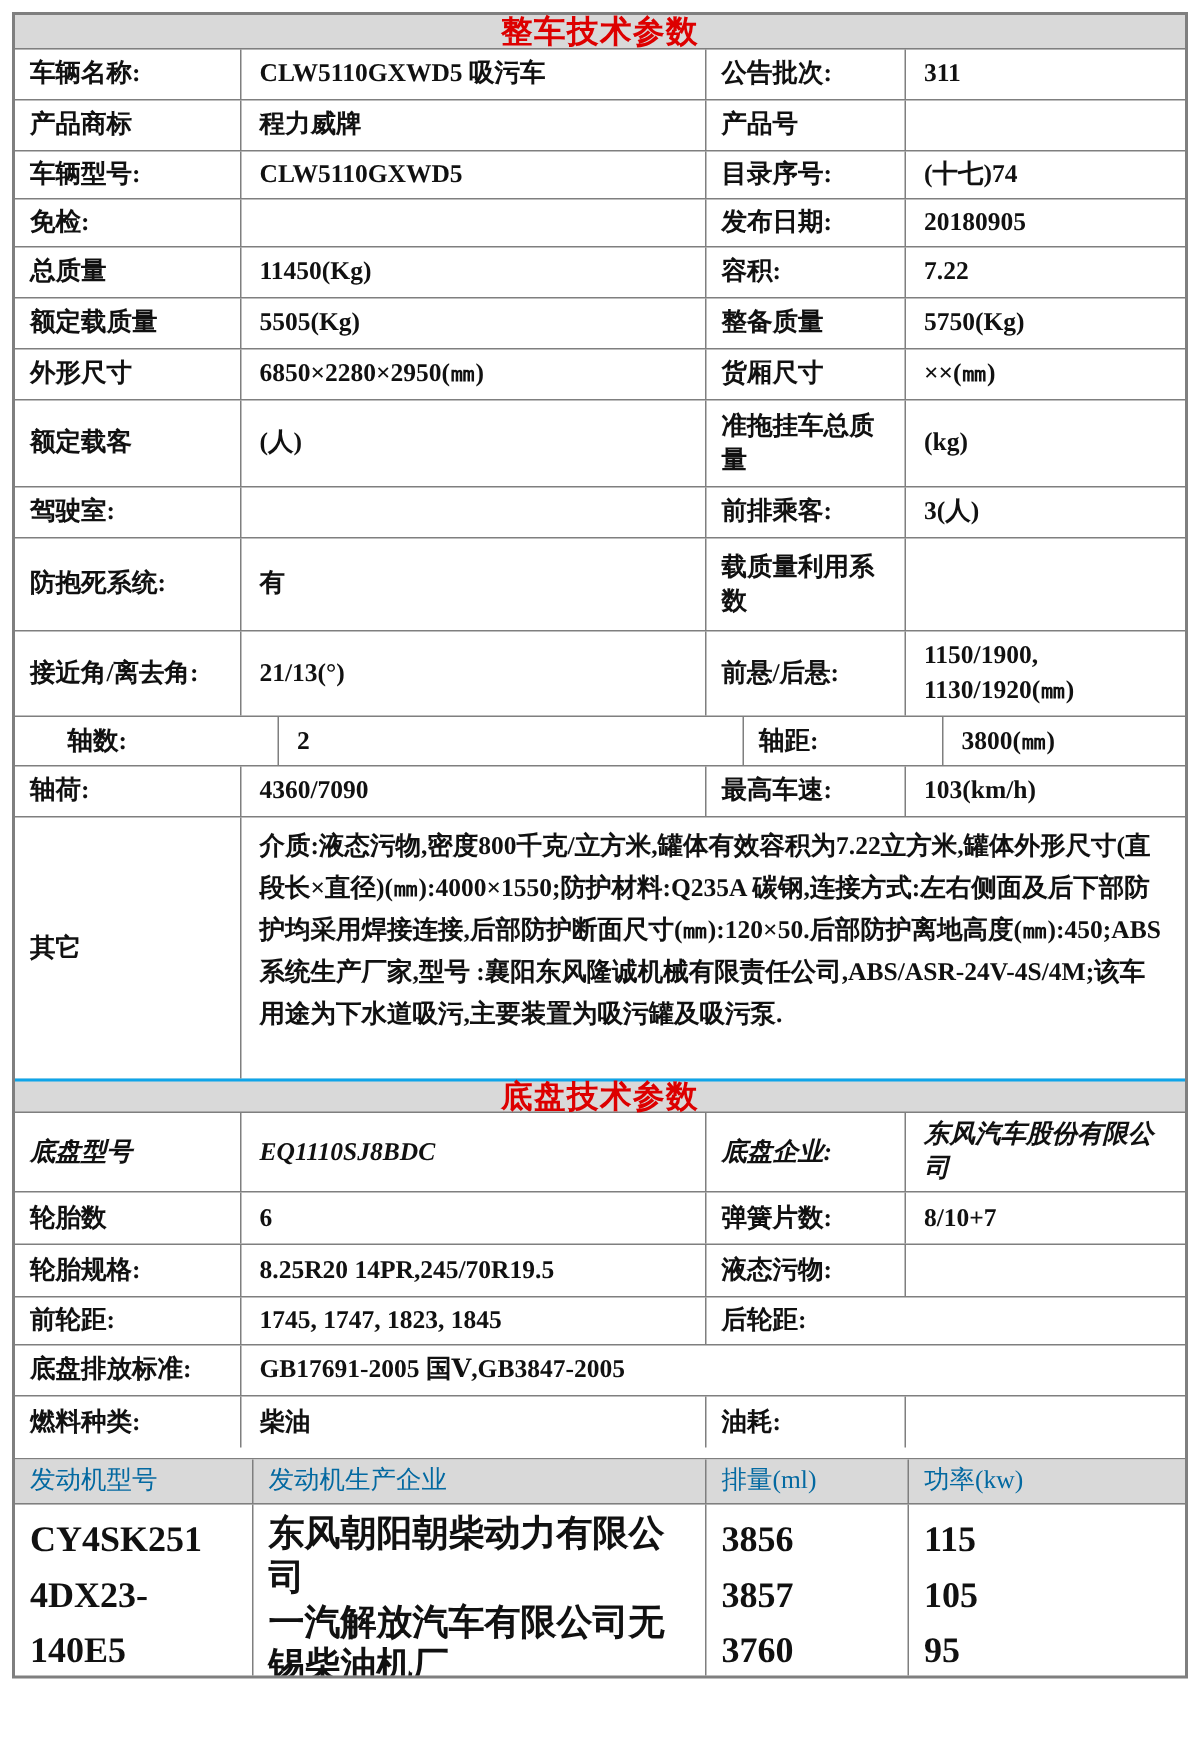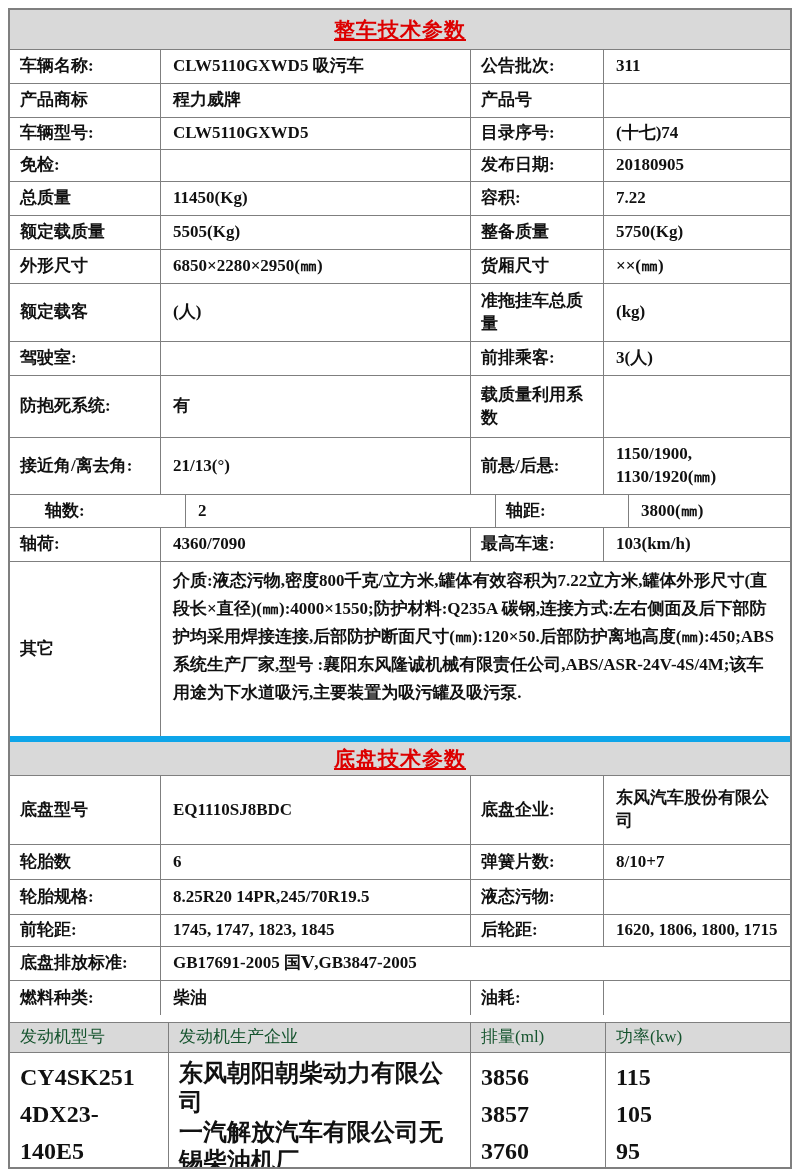--- a/index.html
+++ b/index.html
@@ -11,33 +11,32 @@
     position: relative;
   }
   .sheet {
     position: absolute;
     left: 8px; top: 8px;
     width: 784px;
     border: 2px solid #7f7f7f;
     background: #ffffff;
   }
   .sec-hdr {
-    height: 40px;
+    height: 23px;
     background: #d9d9d9;
     display: flex;
     align-items: center;
     justify-content: center;
     border-bottom: 1px solid #7f7f7f;
     font-size: 21px;
     font-weight: bold;
     color: #dd0000;
     letter-spacing: 1px;
-    text-decoration: underline;
-  }
-  .sec-hdr.mid { border-top: 6px solid #0ea5e9; text-align: center; }
+  }
+  .sec-hdr.mid { border-top: 2px solid #0ea5e9; text-align: center; }
   .row {
     display: grid;
     grid-template-columns: 150px 310px 133px 1fr;
     border-bottom: 1px solid #7f7f7f;
   }
   .row.last { border-bottom: none; }
   .row.span2 { grid-template-columns: 150px 1fr; }
   .row.other-row { grid-template-columns: 150px 1fr; }
   .c {
     display: flex;
@@ -45,38 +44,38 @@
     padding: 2px 10px;
     font-size: 17px;
     font-weight: bold;
     line-height: 1.35;
     overflow: hidden;
   }
   .c + .c { border-left: 1px solid #7f7f7f; }
   .c.val { padding-left: 12px; }
   .h32 { height: 32px; } .h33 { height: 33px; padding-left: 25px; } .h34 { height: 34px; }
   .h35 { height: 35px; } .h57 { height: 57px; } .h58 { height: 58px; }
-  .h61 { height: 69px; } .h62 { height: 62px; }
+  .h61 { height: 53px; font-style: italic; } .h62 { height: 62px; }
   .other-row { height: 174px; }
   .other-row .val {
     align-items: flex-start;
     padding-top: 5px;
     line-height: 28px;
     font-size: 17px;
   }
   .gap { height: 7px; background: #ffffff; }
   .engine { border-top: 1px solid #7f7f7f; }
   .engine .row { grid-template-columns: 158px 302px 135px 1fr; }
   .engine-hdr {
     height: 30px;
     background: #d9d9d9;
   }
   .engine-hdr .c {
     font-weight: normal;
-    color: #14532d;
+    color: #0369a1;
     font-size: 17px;
   }
   .engine-data { height: 114px; }
   .engine-data .c {
     align-items: flex-start;
     flex-direction: column;
     justify-content: flex-start;
     padding-top: 6px;
     font-size: 24px;
   }
@@ -192,21 +191,20 @@
   <div class="row h35">
     <div class="c">轮胎规格:</div>
     <div class="c val">8.25R20 14PR,245/70R19.5</div>
     <div class="c">液态污物:</div>
     <div class="c val"></div>
   </div>
   <div class="row h32">
     <div class="c">前轮距:</div>
     <div class="c val">1745, 1747, 1823, 1845</div>
     <div class="c">后轮距:</div>
-    <div class="c val">1620, 1806, 1800, 1715</div>
   </div>
   <div class="row span2 h34">
     <div class="c">底盘排放标准:</div>
     <div class="c val">GB17691-2005 国Ⅴ,GB3847-2005</div>
   </div>
   <div class="row h34 last">
     <div class="c">燃料种类:</div>
     <div class="c val">柴油</div>
     <div class="c">油耗:</div>
     <div class="c val"></div>

